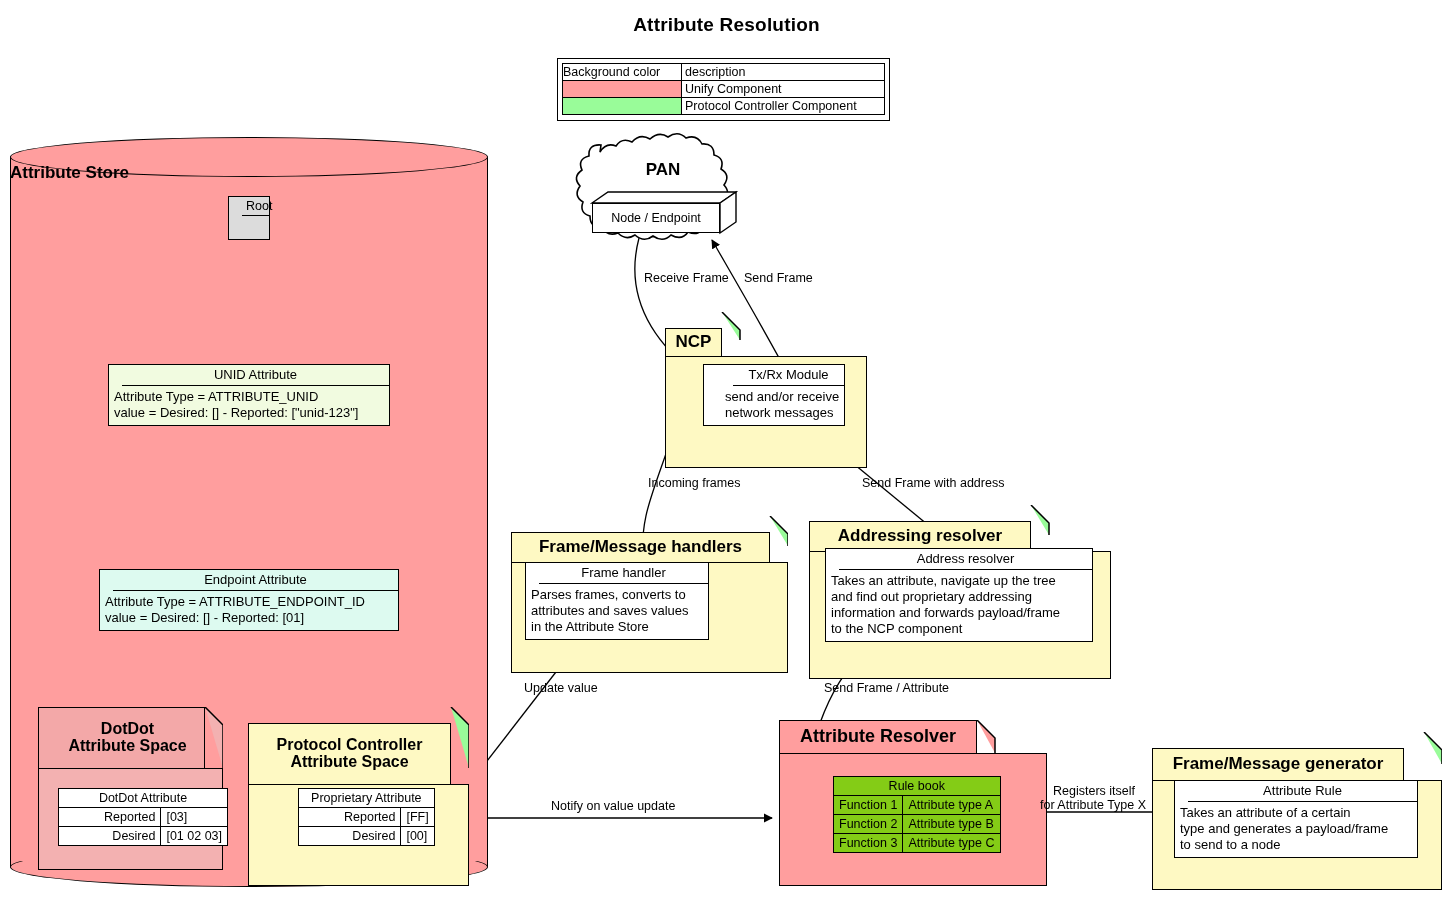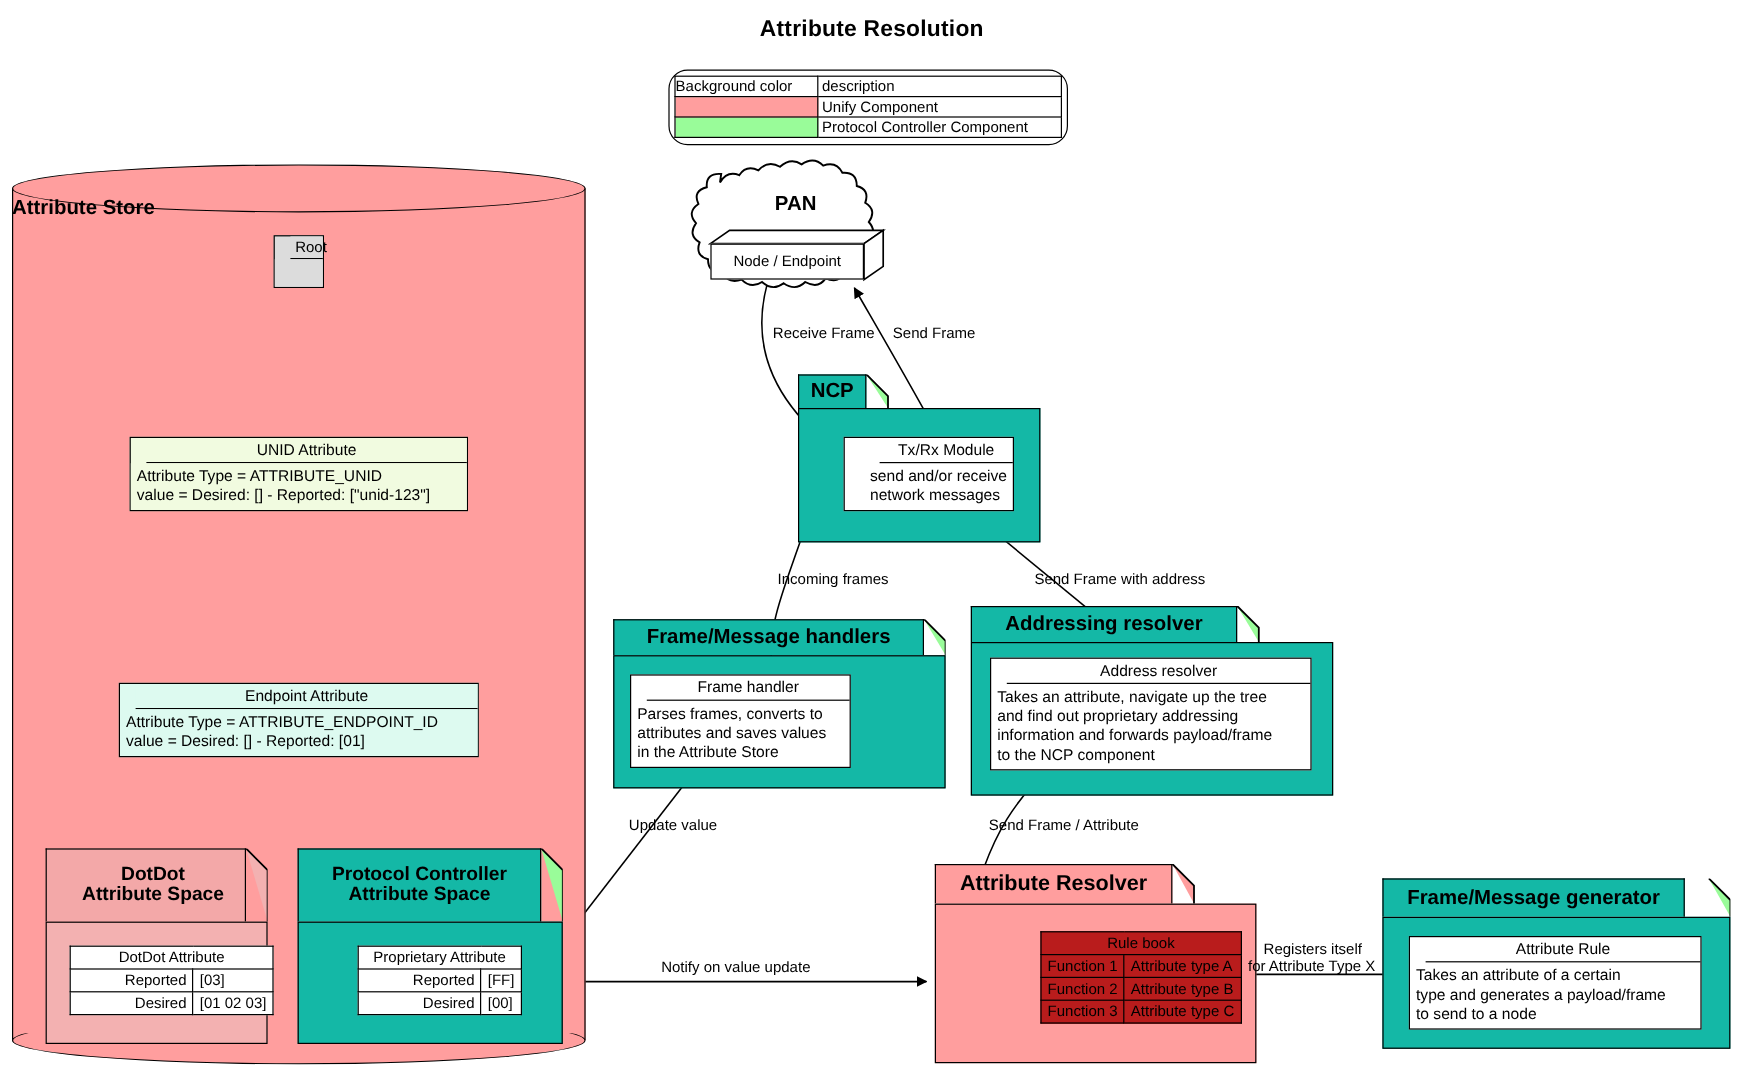--- a/index.html
+++ b/index.html
@@ -55,21 +55,21 @@
     line-height: 16px;
   }
   .cls .cls-body div { white-space: nowrap; }
 
   
   #legend {
     position: absolute;
     left: 557px; top: 58px;
     width: 333px; height: 63px;
     border: 1.5px solid #000;
-    border-radius: 16px;
+    border-radius: 0;
     background: #fff;
     box-sizing: border-box;
     padding: 4px;
   }
   #legend table {
     border-collapse: collapse;
     width: 100%;
     font-size: 12.5px;
   }
   #legend td {
@@ -173,21 +173,21 @@
     position: absolute;
     left: 0;
     box-sizing: border-box;
     border: 1.5px solid #000;
   }
   .pkg .pkg-notch {
     position: absolute;
     pointer-events: none;
   }
 
-  .pkg-green .pkg-tab, .pkg-green .pkg-body { background: #14b8a6; }
+  .pkg-green .pkg-tab, .pkg-green .pkg-body { background: #fef9c3; margin-top: 16px; }
   .pkg-pink  .pkg-tab, .pkg-pink  .pkg-body { background: #ff9e9e; }
   .pkg-pinklite .pkg-tab { background: #f3a8a8; }
   .pkg-pinklite .pkg-body { background: #f3b1b1; }
   #pan-label {
     position: absolute; left: 573px; top: 160px; width: 180px;
     text-align: center; font-size: 17px; font-weight: bold; z-index: 4;
   }
   
   #node-endpoint { position: absolute; left: 592px; top: 192px; width: 144px; height: 42px; z-index: 4; }
   #node-endpoint .nd-face {
@@ -216,21 +216,21 @@
   }
   .minitable td {
     border: 1px solid #000;
     padding: 1px 5px;
     line-height: 16px;
     white-space: nowrap;
   }
   .minitable td.hdr { text-align: center; }
   .minitable td.k { text-align: right; padding-left: 45px; }
   .minitable td.v { text-align: left; }
-  .minitable.green td, .minitable.green { background: #b91c1c; margin-left: 34px; }
+  .minitable.green td, .minitable.green { background: #84cc16; }
 </style>
 </head>
 <body>
 
 <svg id="canvas" viewBox="0 0 1453 907" xmlns="http://www.w3.org/2000/svg">
   <defs>
     <marker id="arrow" viewBox="0 0 10 10" refX="9" refY="5" markerWidth="7" markerHeight="7" orient="auto-start-reverse">
       <path d="M 0 0 L 10 5 L 0 10 z" fill="#000"></path>
     </marker>
     <marker id="diamond" viewBox="0 0 12 10" refX="11" refY="5" markerWidth="9" markerHeight="8" orient="auto">

